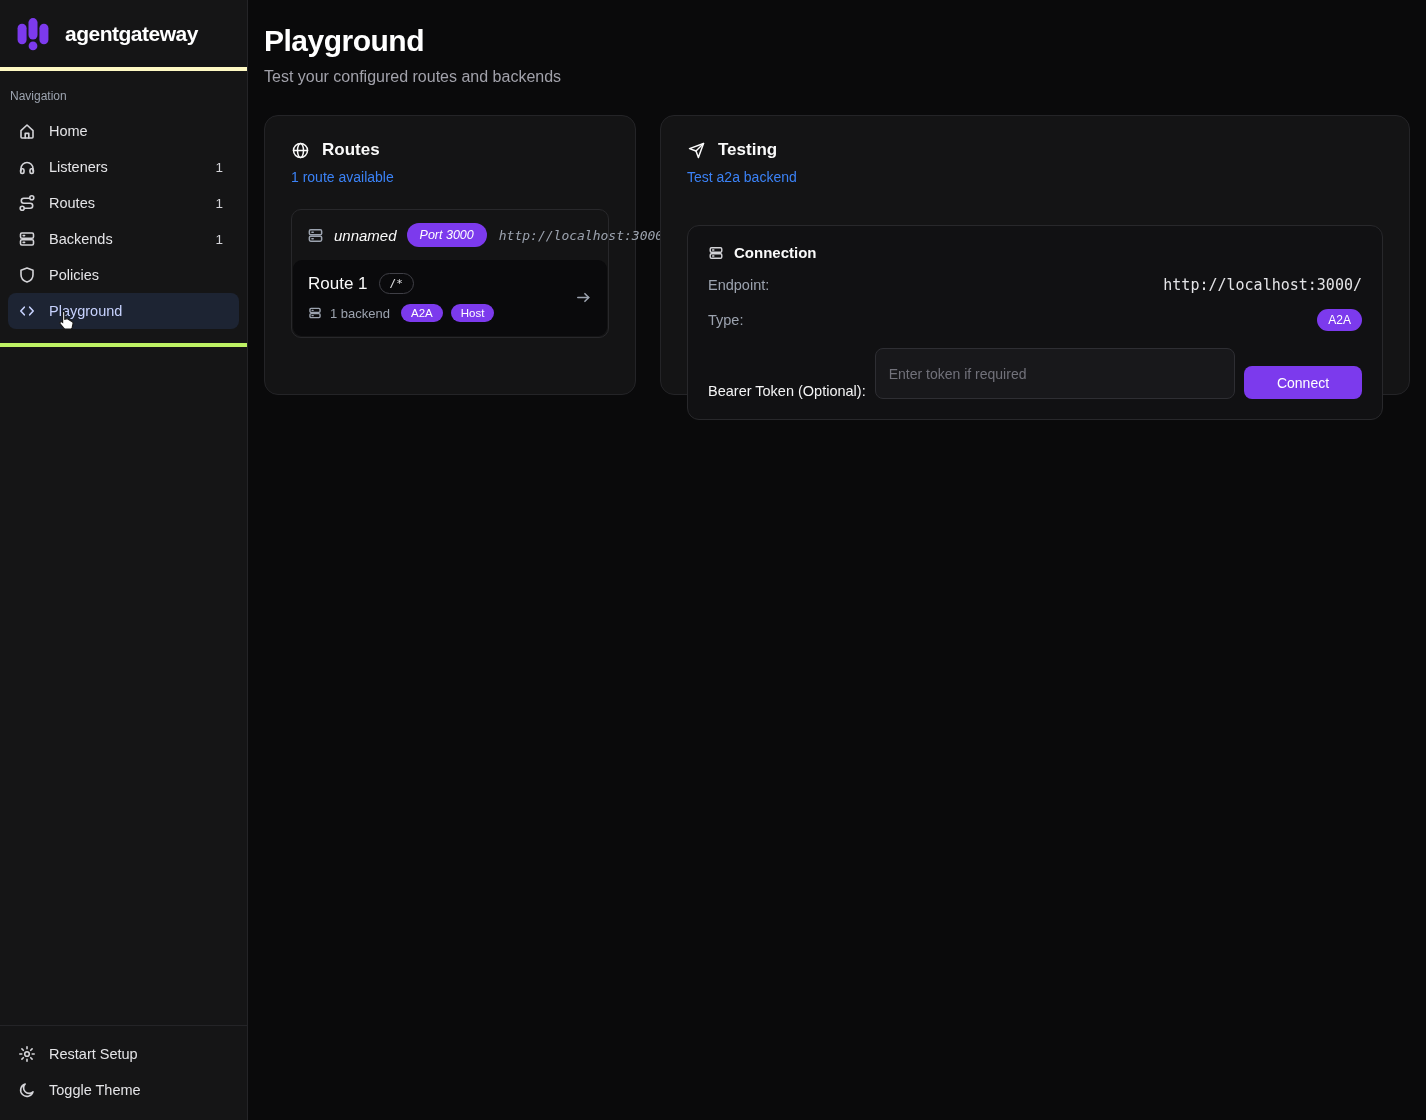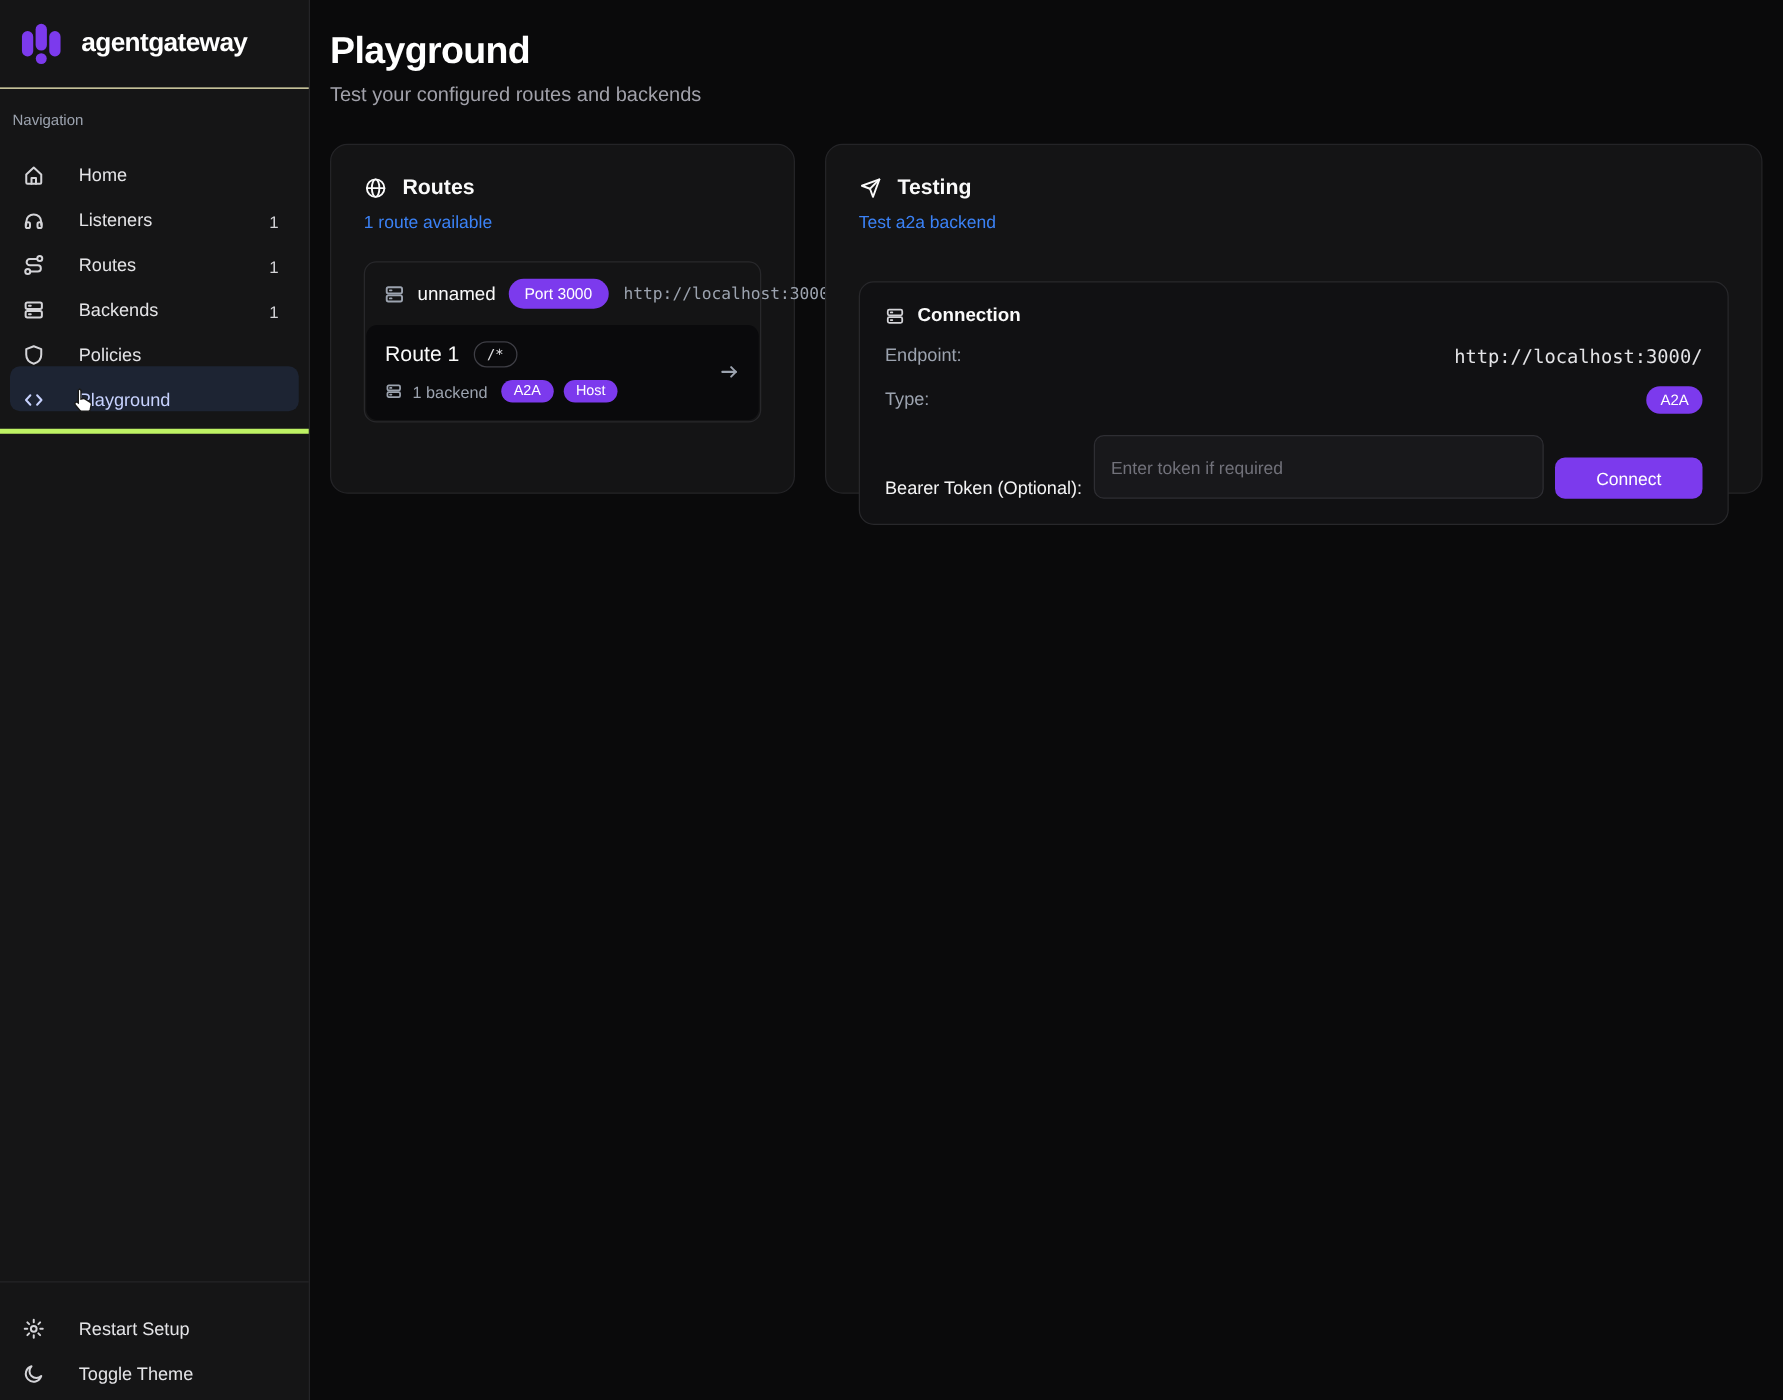--- a/index.html
+++ b/index.html
@@ -18,28 +18,28 @@
     width:248px; height:100%;
     background:#151516;
     border-right:1px solid #242427;
     display:flex; flex-direction:column;
     flex:none;
   }
   .logo-row {
     height:71px;
     display:flex; align-items:center; gap:13px;
     padding:0 14px;
-    border-bottom:1px solid #fef9c3;
+    border-bottom:4px solid #fef9c3;
   }
   .logo-text { font-size:21px; font-weight:700; letter-spacing:-0.5px; color:#fff; }
   .nav-section { padding:10px 8px 14px 8px; border-bottom:4px solid #bef264; }
   .nav-label { font-size:12px; color:#9ca3af; padding:8px 8px 10px 2px; }
   .nav-item {
     height:36px; border-radius:8px;
-    display:flex; align-items:flex-end; gap:27px;
+    display:flex; align-items:center; gap:13px;
     padding:0 10px; cursor:pointer;
     color:#e4e4e7; font-size:14.5px;
   }
   .nav-item .nicon { color:#d4d4d8; }
   .nav-item .count { margin-left:auto; font-size:13.5px; color:#d4d4d8; padding-right:6px; }
   .nav-item.active { background:#1d2433; color:#c7d2fe; }
   .nav-item.active .nicon { color:#c7d2fe; }
   .sidebar-spacer { flex:1; }
   .sidebar-footer { border-top:1px solid #242427; padding:10px 8px 12px 8px; }
 
@@ -65,20 +65,21 @@
   
   .listener-panel {
     margin-top:24px;
     border:1px solid #28282b;
     border-radius:10px;
   }
   .listener-head {
     display:flex; align-items:center; gap:10px;
     padding:13px 15px;
     white-space:nowrap;
+    font-style:italic;
   }
   .listener-name { font-size:15px; font-weight:500; color:#fafafa; }
   .badge {
     background:#7c3aed; color:#fff;
     border-radius:999px; font-weight:500;
   }
   .badge-port { font-size:12.5px; padding:5px 13px; }
   .listener-url {
     font-family:"DejaVu Sans Mono","Liberation Mono",monospace;
     font-size:13px; color:#9ca3af; margin-left:2px;

